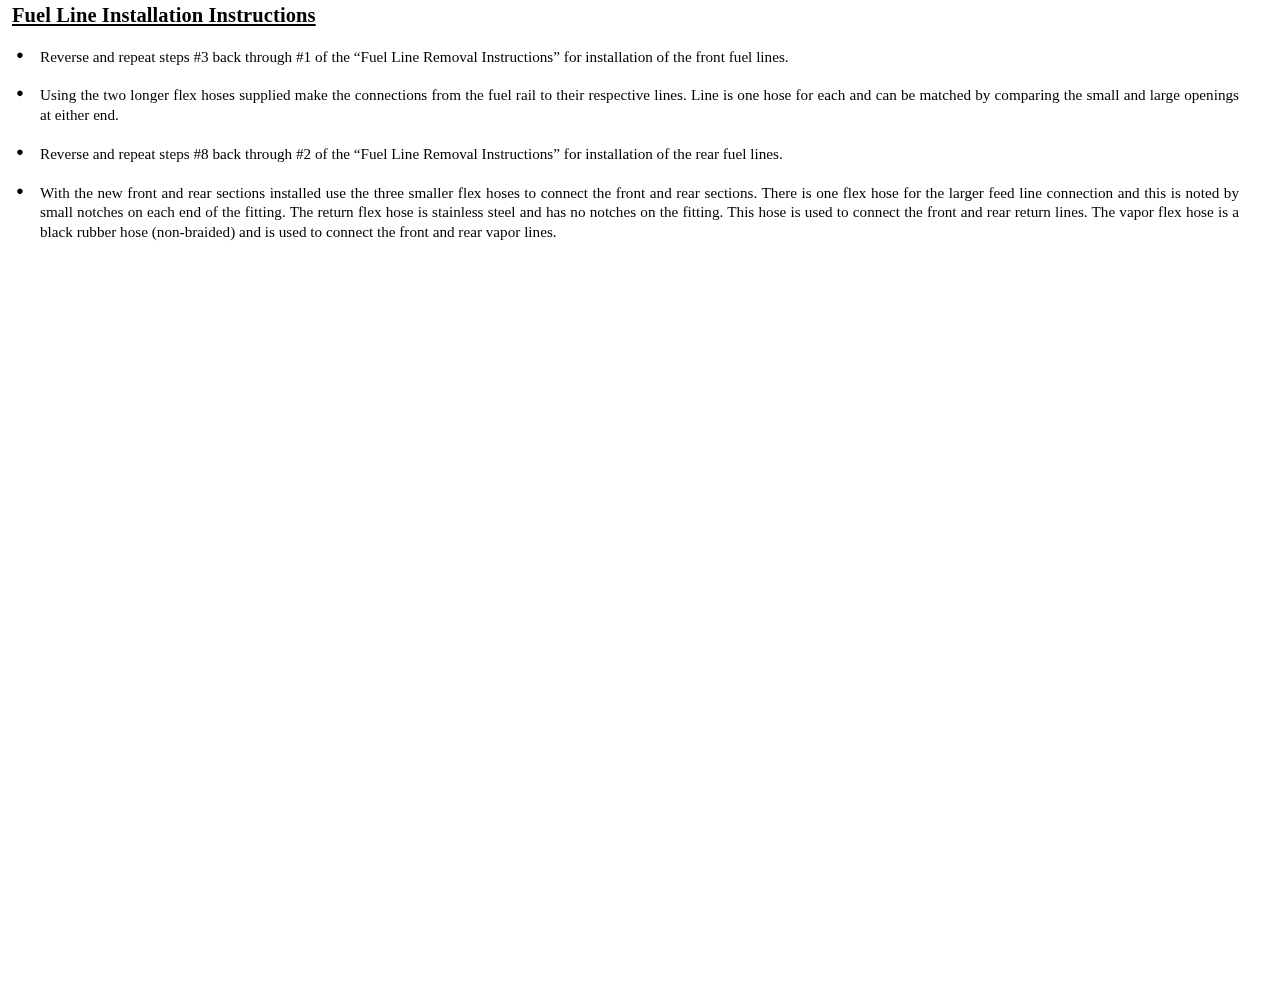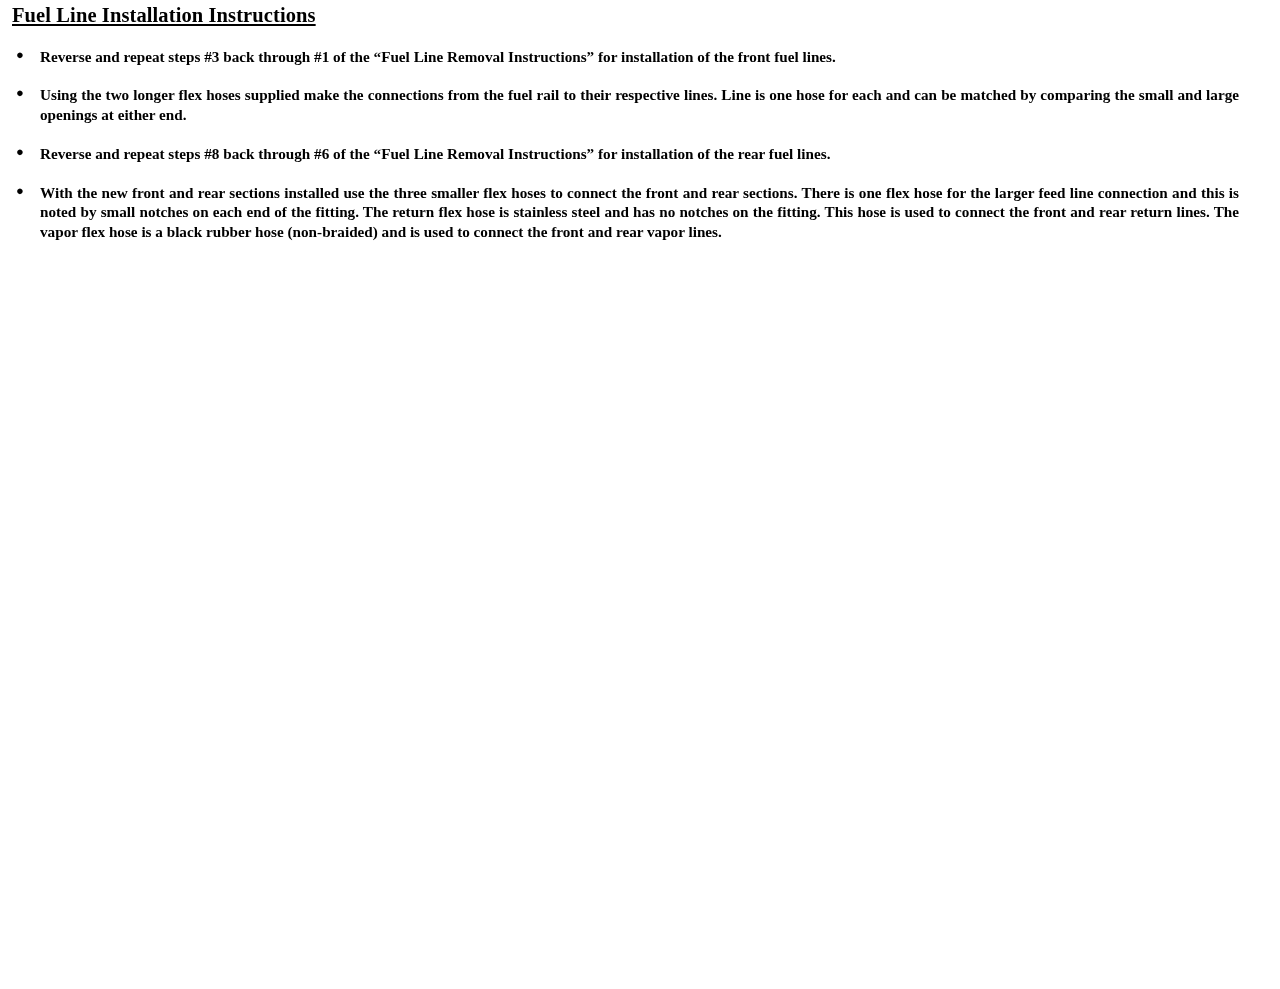--- a/index.html
+++ b/index.html
@@ -47,21 +47,20 @@
   }
   ul.bullet-list > li .bullet-marker {
     position: absolute;
     left: 10px;
     top: 0;
     font-size: 13px;
     line-height: 1.30;
   }
   ul.bullet-list > li .item-text {
     display: block;
-    font-weight: bold;
   }
   .spacer-para {
     height: 19px;
   }
   .item-gap {
     height: 19px;
   }
 </style>
 </head>
 <body>
@@ -83,21 +82,21 @@
 
     <li>
       <span class="bullet-marker">●</span>
       <span class="item-text">Using the two longer flex hoses supplied make the connections from the fuel rail to their respective lines. Line is one hose for each and can be matched by comparing the small and large openings at either end.</span>
     </li>
 
     <div class="item-gap"></div>
 
     <li>
       <span class="bullet-marker">●</span>
-      <span class="item-text">Reverse and repeat steps #8 back through #6 of the “Fuel Line Removal Instructions” for installation of the rear fuel lines.</span>
+      <span class="item-text">Reverse and repeat steps #8 back through #2 of the “Fuel Line Removal Instructions” for installation of the rear fuel lines.</span>
     </li>
 
     <div class="item-gap"></div>
 
     <li>
       <span class="bullet-marker">●</span>
       <span class="item-text">With the new front and rear sections installed use the three smaller flex hoses to connect the front and rear sections. There is one flex hose for the larger feed line connection and this is noted by small notches on each end of the fitting. The return flex hose is stainless steel and has no notches on the fitting. This hose is used to connect the front and rear return lines. The vapor flex hose is a black rubber hose (non-braided) and is used to connect the front and rear vapor lines.</span>
     </li>
 
   </ul>

